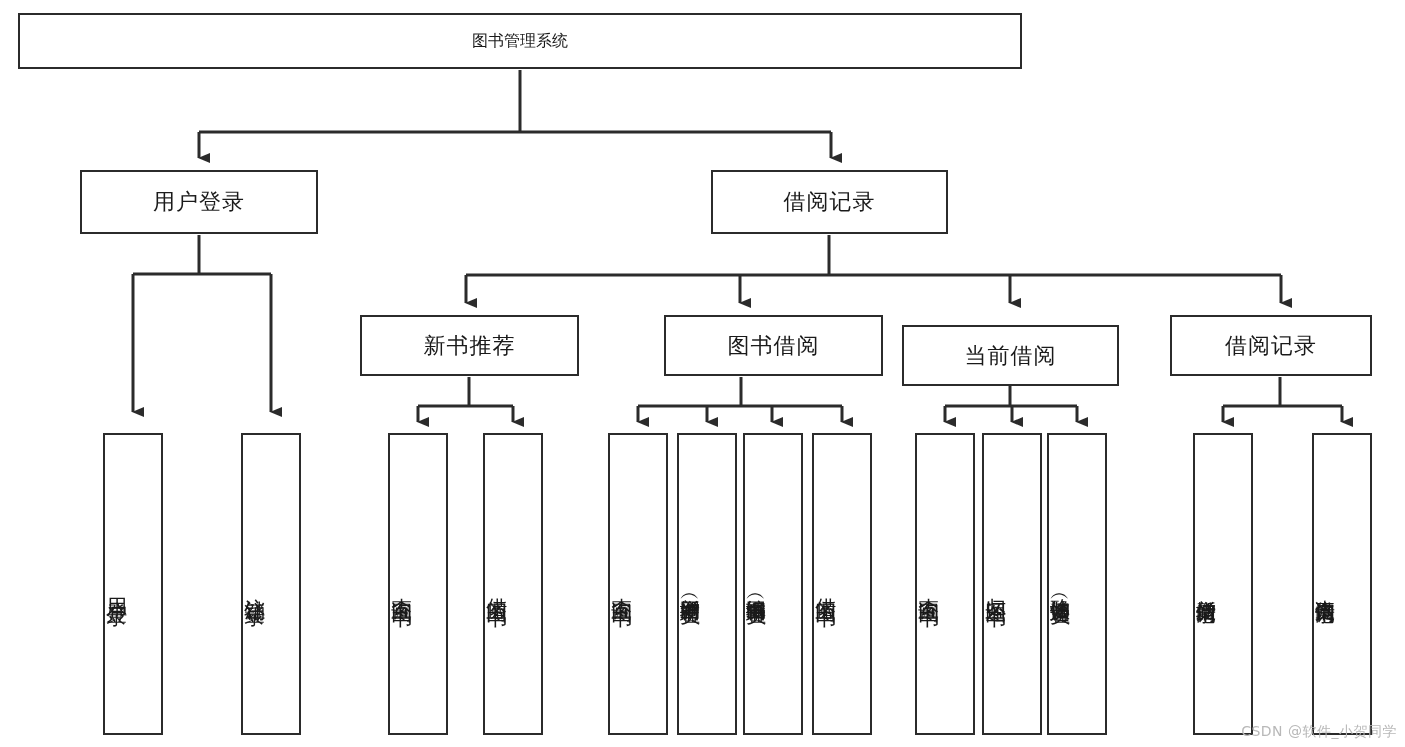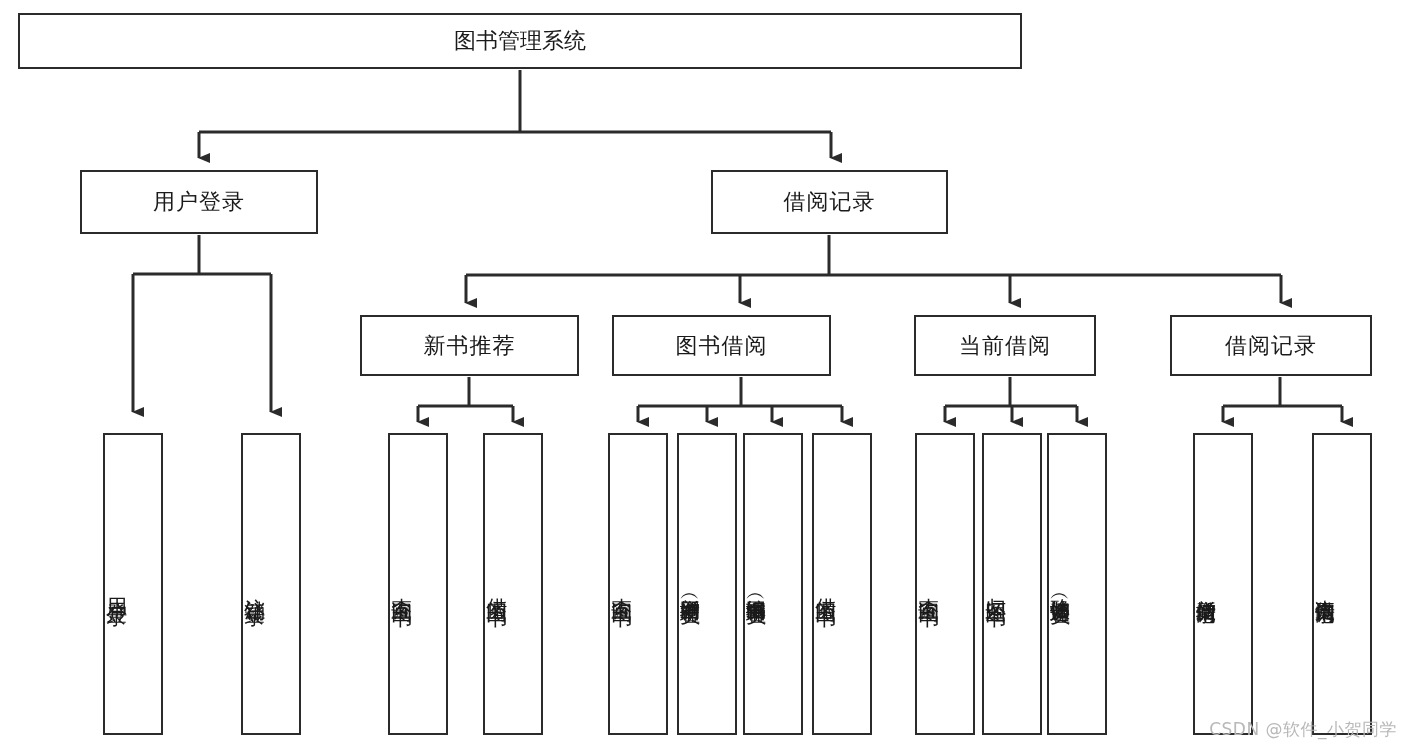--- a/index.html
+++ b/index.html
@@ -32,21 +32,21 @@
     display: flex;
     align-items: center;
     justify-content: center;
     color: #1a1a1a;
   }
   .node.horiz {
     font-size: 22px;
     letter-spacing: 1px;
   }
   .node.root {
-    font-size: 22px;
+    font-size: 16px;
   }
   .node.vert {
     align-items: center;
     justify-content: flex-start;
     padding-top: 6px;
   }
   .vlabel {
     writing-mode: vertical-rl;
     text-orientation: upright;
     font-size: 21px;
@@ -56,21 +56,21 @@
     color: #1a1a1a;
   }
   .vlabel.tall {
     font-size: 20px;
     letter-spacing: 1px;
   }
   .watermark {
     position: absolute;
     right: 8px;
     bottom: 6px;
-    font-size: 17px;
+    font-size: 14px;
     color: #b8b8b8;
     letter-spacing: 0.5px;
     white-space: nowrap;
   }
 </style>
 </head>
 <body>
 
 <div id="canvas">
 
@@ -133,25 +133,25 @@
   </div>
 
   <div class="node horiz" style="left:711px; top:170px; width:237px; height:64px;">
     <span>借阅记录</span>
   </div>
 
   <div class="node horiz" style="left:360px; top:315px; width:219px; height:61px;">
     <span>新书推荐</span>
   </div>
 
-  <div class="node horiz" style="left:612px; top:315px; width:219px; height:61px;">
+  <div class="node horiz" style="left:664px; top:315px; width:219px; height:61px;">
     <span>图书借阅</span>
   </div>
 
-  <div class="node horiz" style="left:902px; top:315px; width:182px; height:61px;margin-left:12px;">
+  <div class="node horiz" style="left:902px; top:325px; width:217px; height:61px;">
     <span>当前借阅</span>
   </div>
 
   <div class="node horiz" style="left:1170px; top:315px; width:202px; height:61px;">
     <span>借阅记录</span>
   </div>
 
   <div class="node vert" style="left:103px; top:433px; width:60px; height:302px;">
     <span class="vlabel">用户登录</span>
   </div>

